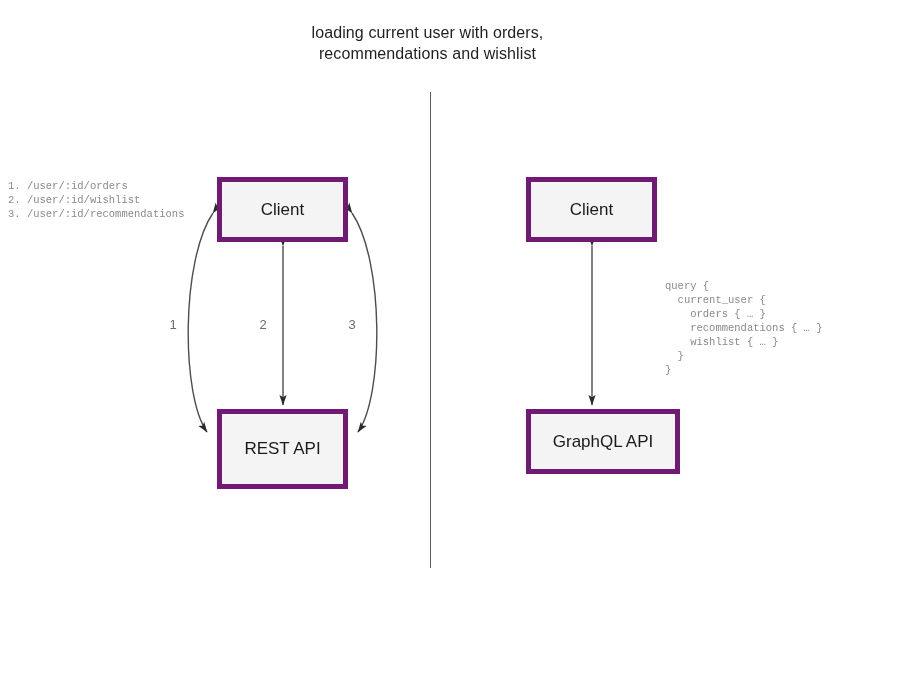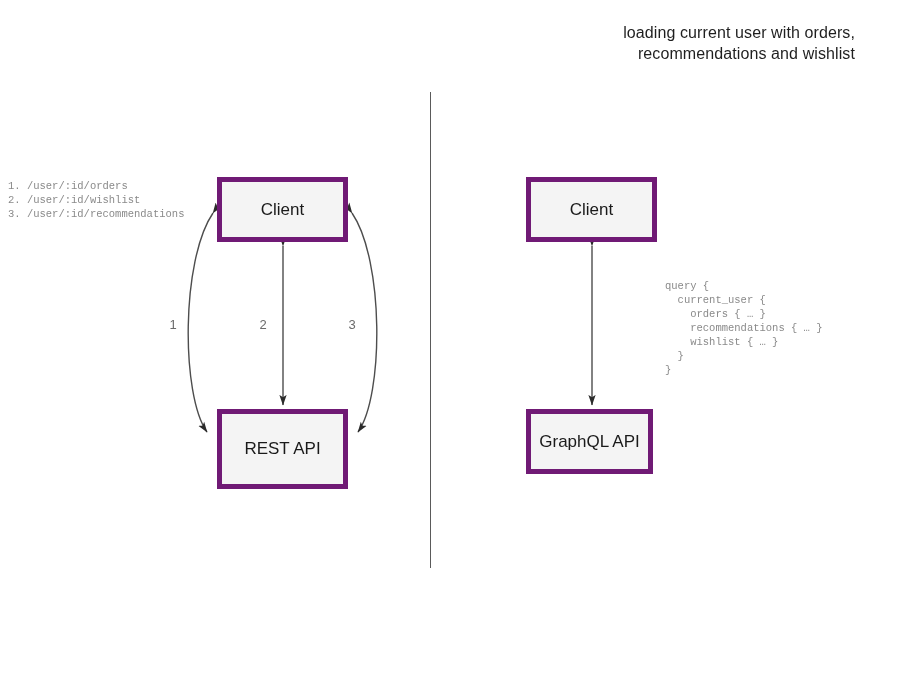--- a/index.html
+++ b/index.html
@@ -18,21 +18,21 @@
     overflow: hidden;
     background: #ffffff;
   }
 
   
   .title {
     position: absolute;
     left: 0;
     top: 22px;
     width: 855px;
-    text-align: right;
+    text-align: center;
     font-size: 16px;
     line-height: 21px;
     color: #1f1f1f;
     letter-spacing: 0.1px;
     white-space: pre-line;
   }
 
   
   .divider {
     position: absolute;
@@ -51,21 +51,21 @@
     border: 5px solid #701a75;
     display: flex;
     align-items: center;
     justify-content: center;
     font-size: 17px;
     color: #1a1a1a;
   }
   #rest-client   { left: 217px; top: 177px; width: 131px; height: 65px; }
   #rest-api      { left: 217px; top: 409px; width: 131px; height: 80px; }
   #gql-client    { left: 526px; top: 177px; width: 131px; height: 65px; }
-  #gql-api       { left: 526px; top: 409px; width: 127px; height: 65px; }
+  #gql-api       { left: 526px; top: 409px; width: 154px; height: 65px; }
 
   
   .mono {
     position: absolute;
     font-family: "Liberation Mono", "DejaVu Sans Mono", monospace;
     font-size: 10.5px;
     line-height: 14px;
     color: #8a8a8a;
     white-space: pre;
   }

